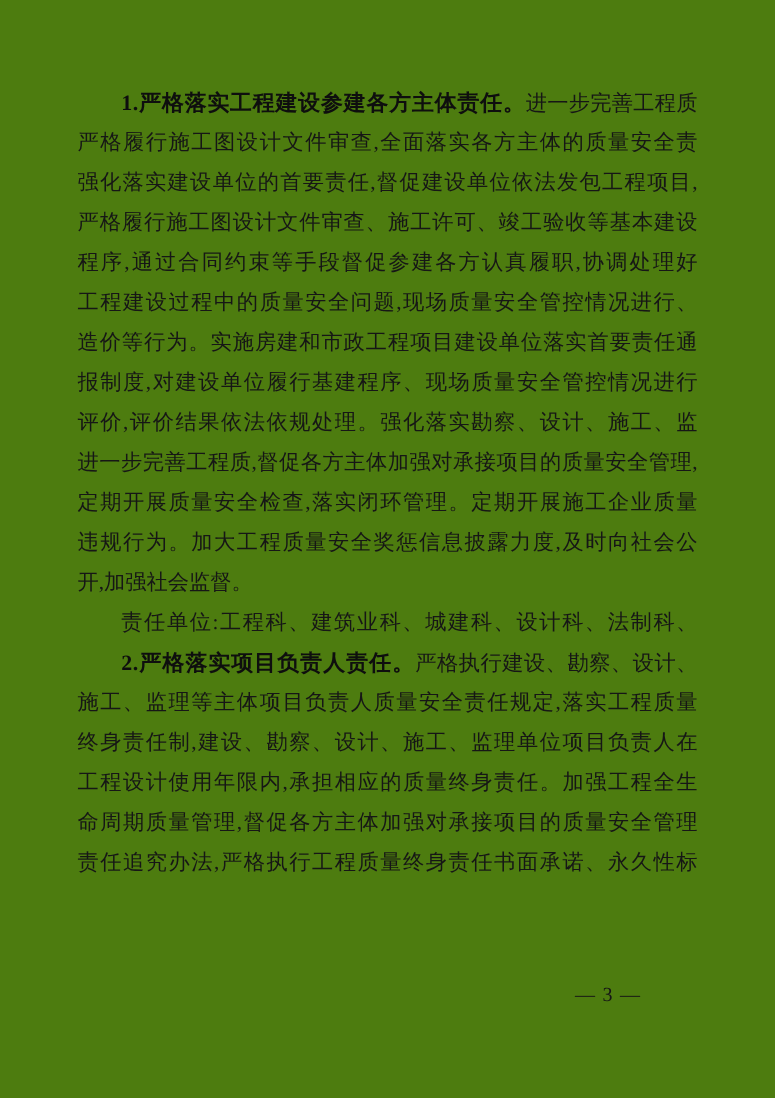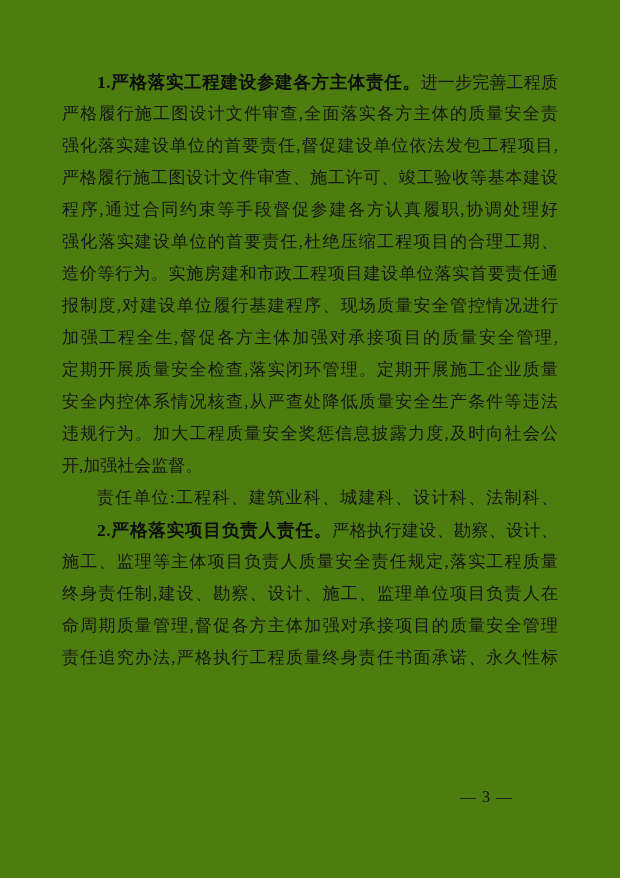--- a/index.html
+++ b/index.html
@@ -52,29 +52,30 @@
 </head>
 <body>
 
 <div class="page">
   <div class="text-block">
       <div class="line indent"><span class="head">1.严格落实工程建设参建各方主体责任。</span><span>进一步完善工程质</span></div>
       <div class="line"><span>严格履行施工图设计文件审查,全面落实各方主体的质量安全责任。</span></div>
       <div class="line"><span>强化落实建设单位的首要责任,督促建设单位依法发包工程项目,</span></div>
       <div class="line"><span>严格履行施工图设计文件审查、施工许可、竣工验收等基本建设</span></div>
       <div class="line"><span>程序,通过合同约束等手段督促参建各方认真履职,协调处理好</span></div>
-      <div class="line"><span>强化落实建设单位的首要责任,杜绝压缩工程项目的合理工期、</span></div>
+      <div class="line"><span>工程建设过程中的质量安全问题,现场质量安全管控情况进行、</span></div>
       <div class="line"><span>造价等行为。实施房建和市政工程项目建设单位落实首要责任通</span></div>
       <div class="line"><span>报制度,对建设单位履行基建程序、现场质量安全管控情况进行</span></div>
-      <div class="line"><span>加强工程全生,督促各方主体加强对承接项目的质量安全管理,</span></div>
+      <div class="line"><span>评价,评价结果依法依规处理。强化落实勘察、设计、施工、监</span></div>
+      <div class="line"><span>进一步完善工程质,督促各方主体加强对承接项目的质量安全管理,</span></div>
       <div class="line"><span>定期开展质量安全检查,落实闭环管理。定期开展施工企业质量</span></div>
-      <div class="line"><span>安全内控体系情况核查,从严查处降低质量安全生产条件等违法</span></div>
       <div class="line"><span>违规行为。加大工程质量安全奖惩信息披露力度,及时向社会公</span></div>
       <div class="line no-fill"><span>开,加强社会监督。</span></div>
       <div class="line indent"><span>责任单位:工程科、建筑业科、城建科、设计科、法制科、</span></div>
       <div class="line indent"><span class="head">2.严格落实项目负责人责任。</span><span>严格执行建设、勘察、设计、</span></div>
       <div class="line"><span>施工、监理等主体项目负责人质量安全责任规定,落实工程质量</span></div>
       <div class="line"><span>终身责任制,建设、勘察、设计、施工、监理单位项目负责人在</span></div>
+      <div class="line"><span>工程设计使用年限内,承担相应的质量终身责任。加强工程全生</span></div>
       <div class="line"><span>命周期质量管理,督促各方主体加强对承接项目的质量安全管理</span></div>
       <div class="line"><span>责任追究办法,严格执行工程质量终身责任书面承诺、永久性标</span></div>
     </div>
   <div class="footer">— 3 —</div>
 </div>
 
 </body></html>

